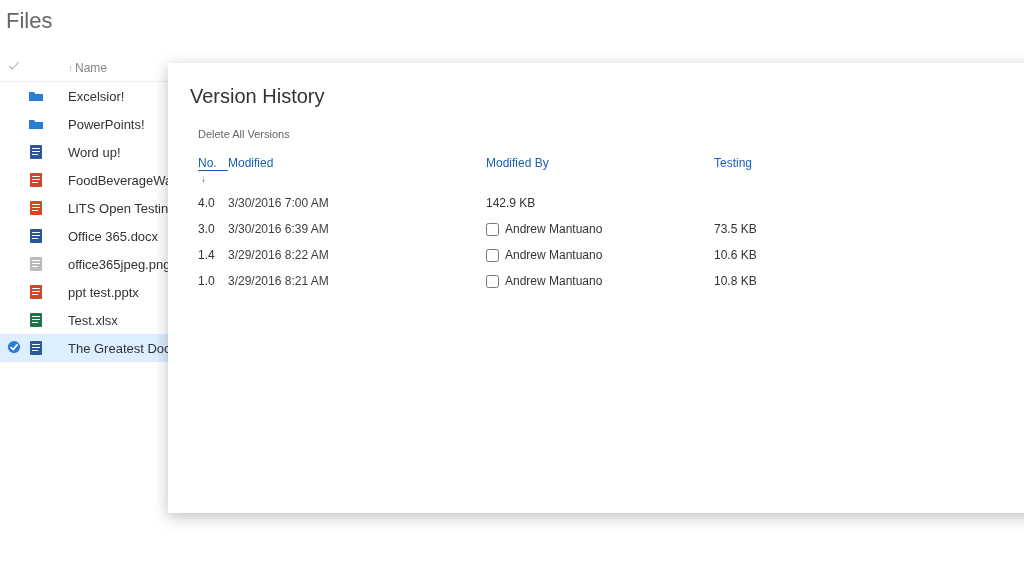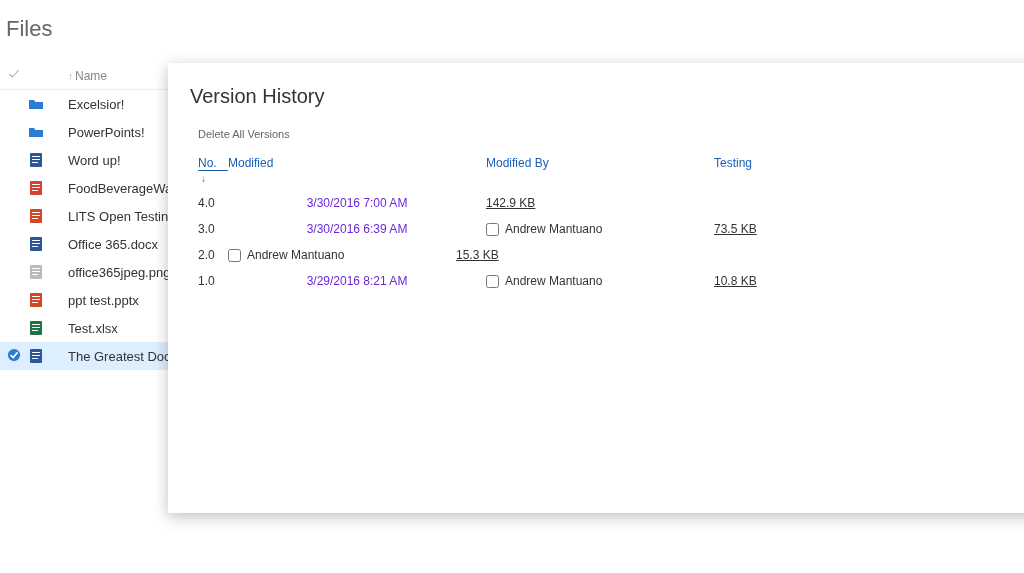--- a/index.html
+++ b/index.html
@@ -10,21 +10,21 @@
     background: #fff;
     width: 1024px;
     height: 573px;
     overflow: hidden;
     position: relative;
   }
   .page-title {
     font-size: 22px;
     font-weight: 300;
     color: #666;
-    padding: 16px 0 0 6px;
+    padding: 8px 0 0 6px;
   }
   .file-list {
     margin-top: 20px;
   }
   .file-header {
     display: flex;
     align-items: center;
     border-bottom: 1px solid #eee;
     color: #888;
     font-size: 12px;
@@ -115,24 +115,24 @@
   .vh-col-size { flex: 0 0 100px; }
   .vh-col-comments { flex: 0 0 100px; }
   .vh-row {
     display: flex;
     align-items: center;
     height: 26px;
     font-size: 12px;
     color: #333;
   }
   .vh-no { flex: 0 0 30px; color: #333; }
-  .vh-date { flex: 0 0 258px; color: #6d28d9; text-align: center; }
+  .vh-date { flex: 0 0 258px; color: #404040; }
   .vh-by { flex: 0 0 228px; }
   .vh-by input[type=checkbox] { margin-right: 6px; vertical-align: middle; }
-  .vh-size { flex: 0 0 100px; text-decoration: underline; }
+  .vh-size { flex: 0 0 100px; }
 </style>
 </head>
 <body>
 
 <div class="page-title">Files</div>
 
 <div class="file-list">
   <div class="file-header">
     <div class="col-check">
       <svg viewBox="0 0 16 16" width="12" height="12">
@@ -268,23 +268,24 @@
           <div class="vh-date">3/30/2016 7:00 AM</div>
           <div class="vh-size">142.9 KB</div>
         </div>
         <div class="vh-row">
           <div class="vh-no">3.0</div>
           <div class="vh-date">3/30/2016 6:39 AM</div>
           <div class="vh-by"><input type="checkbox" style=""><span>Andrew Mantuano</span></div>
           <div class="vh-size">73.5 KB</div>
         </div>
         <div class="vh-row">
-          <div class="vh-no">2.0</div>
+          <div class="vh-no">1.4</div>
+          <div class="vh-date">3/29/2016 8:22 AM</div>
           <div class="vh-by"><input type="checkbox" style=""><span>Andrew Mantuano</span></div>
-          <div class="vh-size">15.3 KB</div>
+          <div class="vh-size">10.6 KB</div>
         </div>
         <div class="vh-row">
           <div class="vh-no">1.0</div>
           <div class="vh-date">3/29/2016 8:21 AM</div>
           <div class="vh-by"><input type="checkbox" style=""><span>Andrew Mantuano</span></div>
           <div class="vh-size">10.8 KB</div>
         </div>
       </div>
   </div>
 </div>

